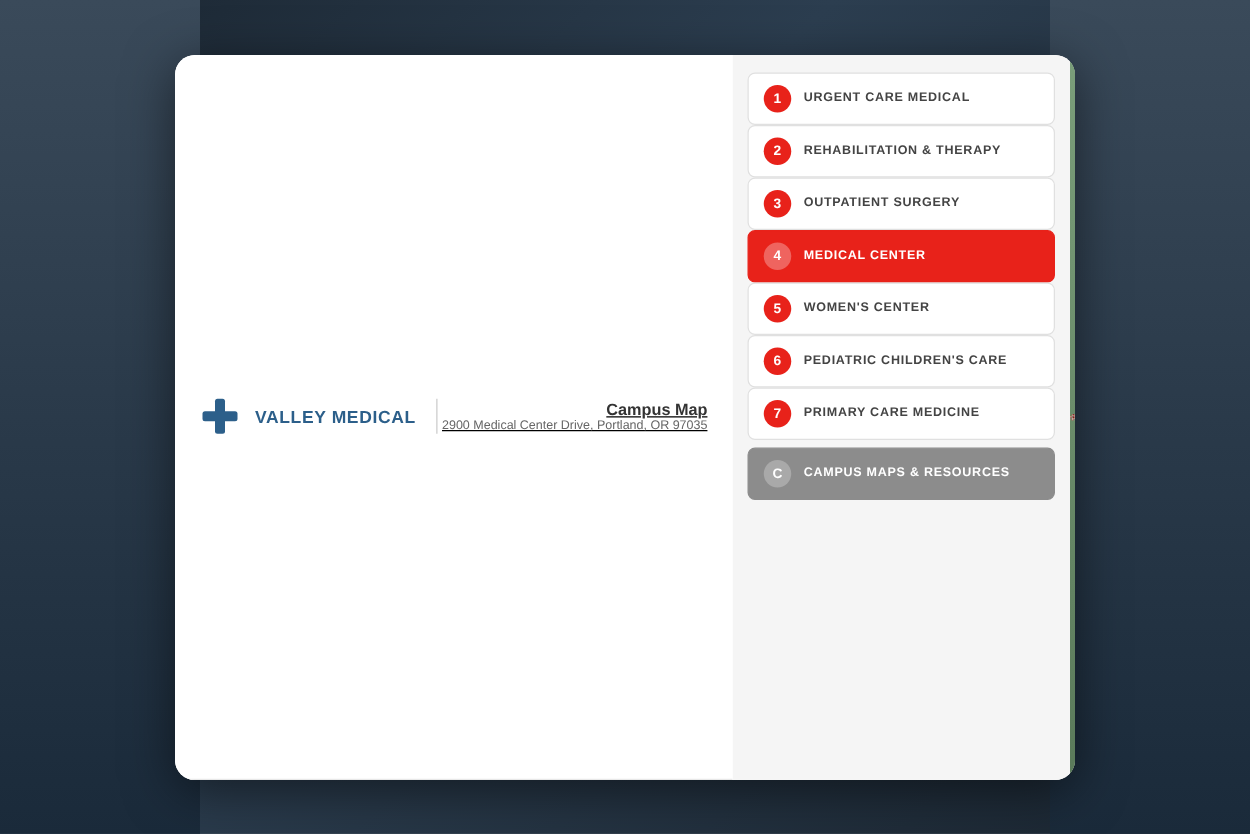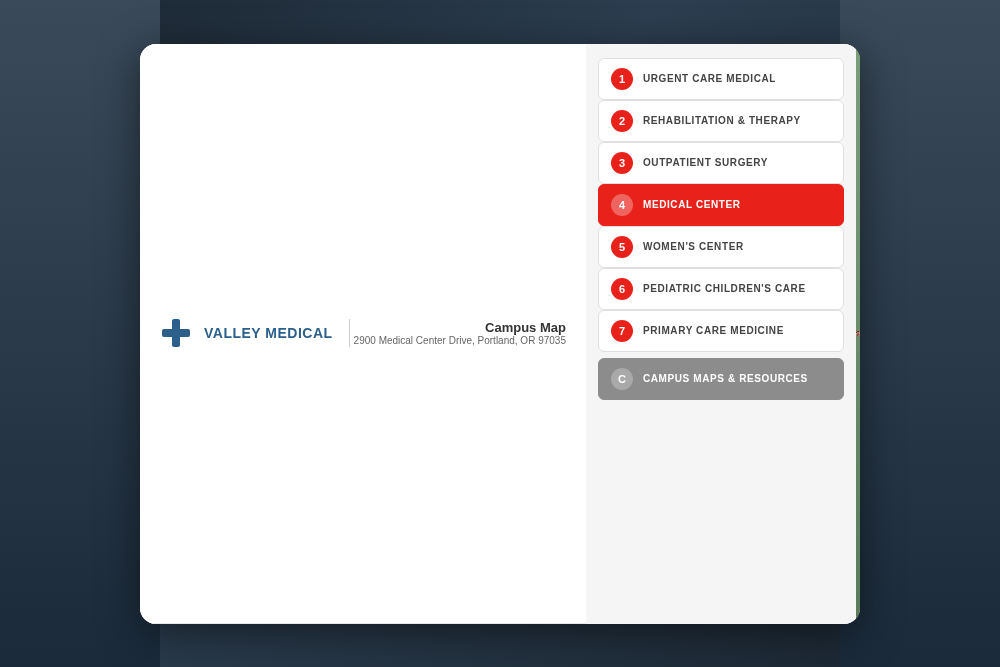--- a/index.html
+++ b/index.html
@@ -90,20 +90,21 @@
     }
 
     .campus-title {
       font-size: 20px;
       font-weight: 700;
       color: #e8221a;
     }
 
     .header-right {
       text-align: right;
+      text-decoration: underline;
     }
 
     .campus-map-label {
       font-size: 13px;
       font-weight: 700;
       color: #333;
     }
 
     .campus-address {
       font-size: 10px;

